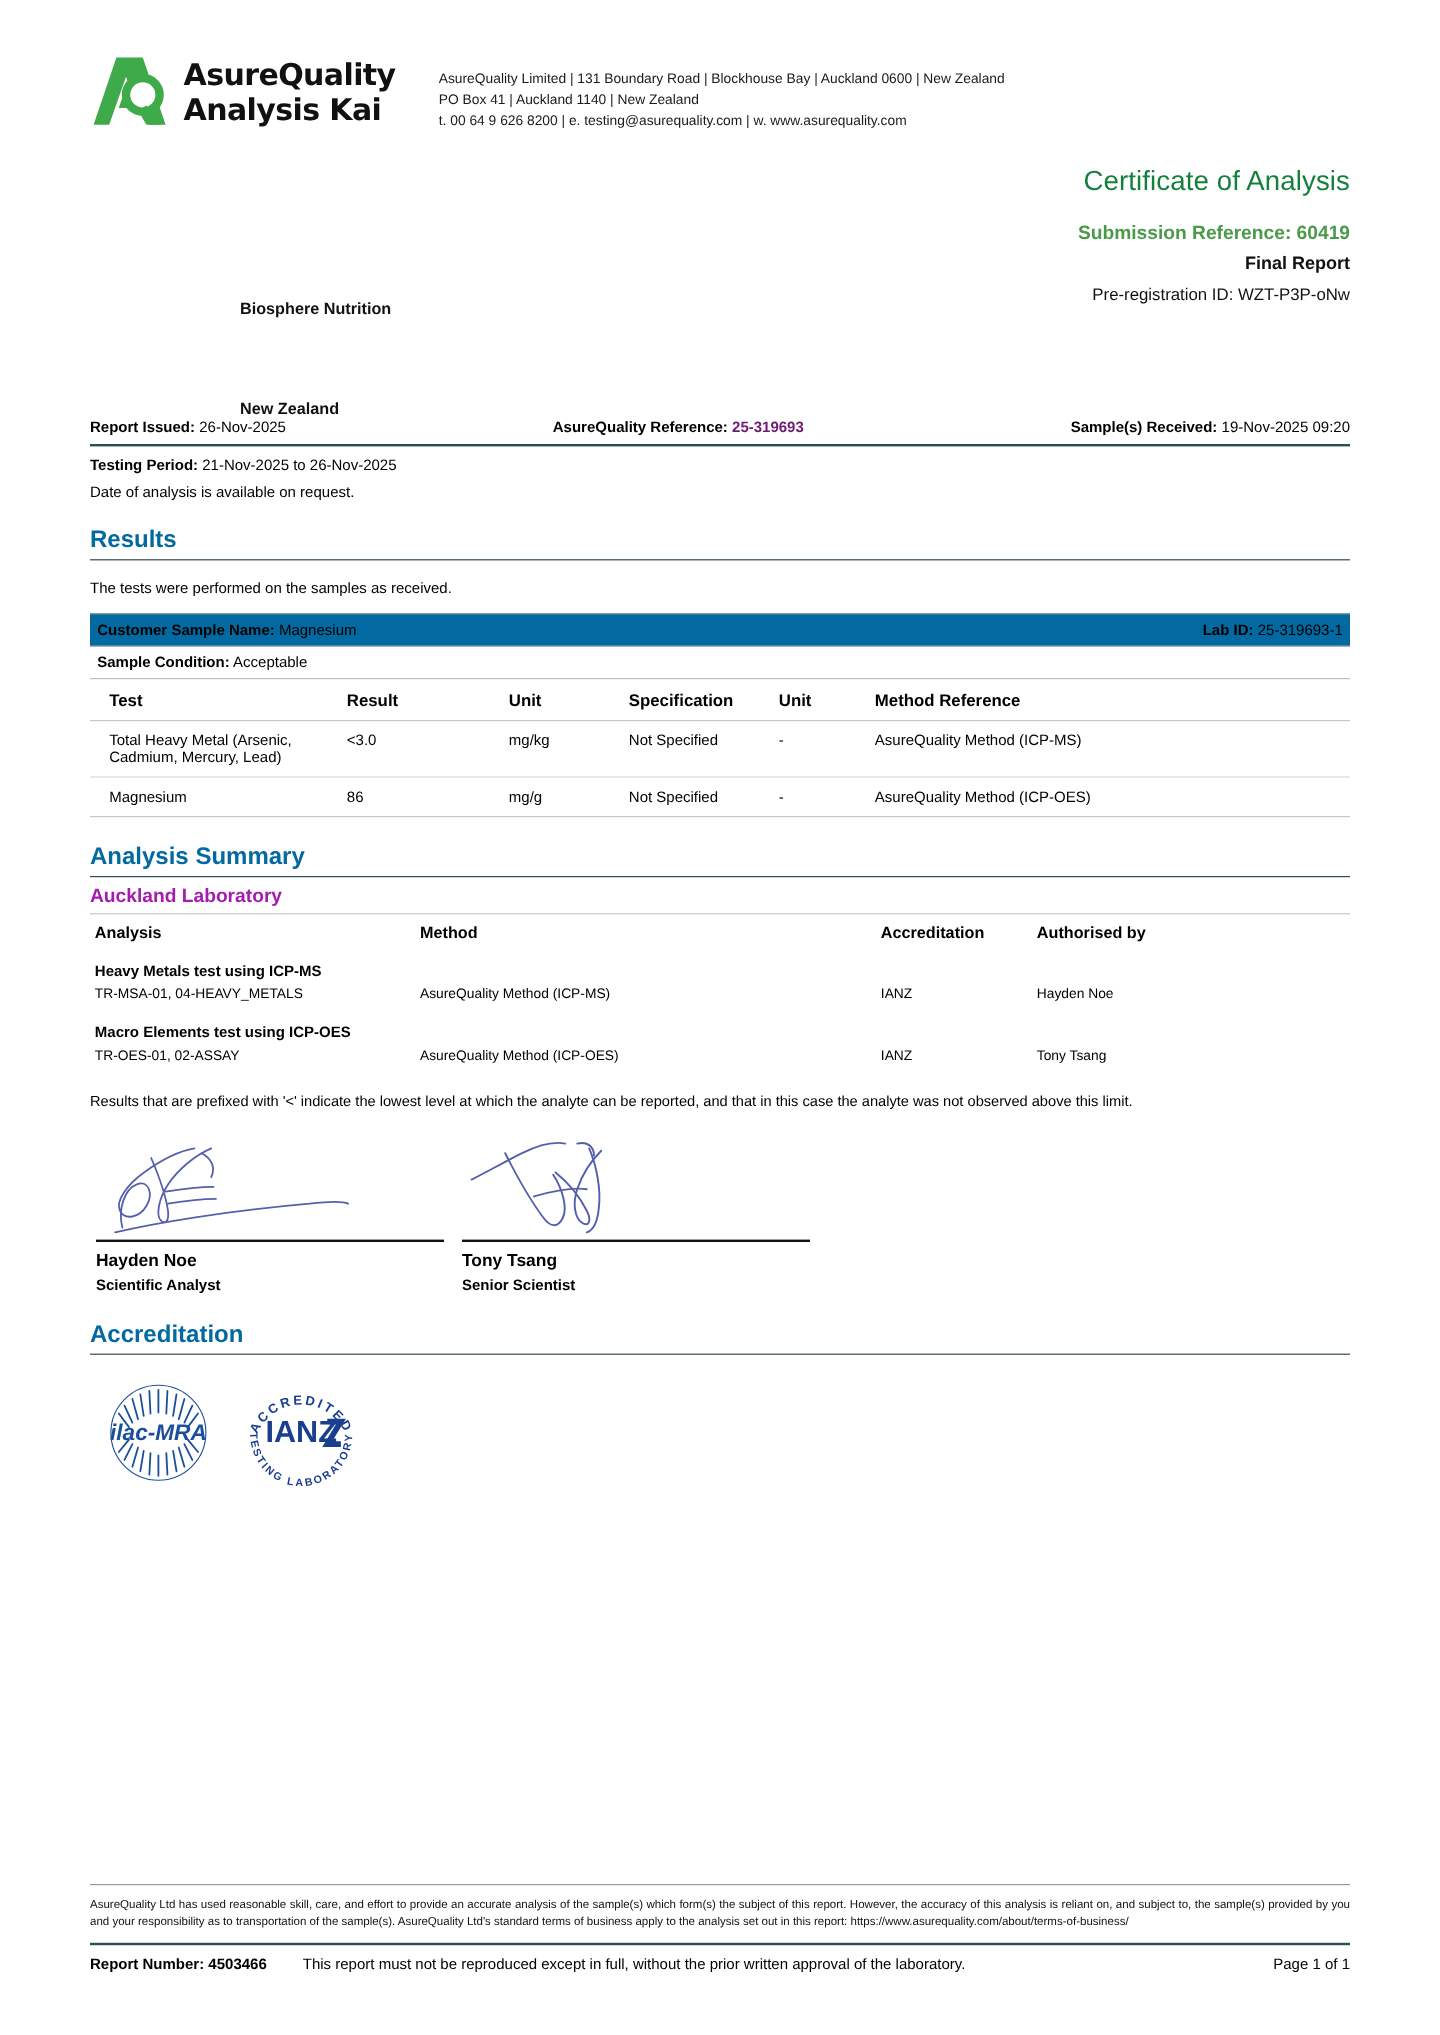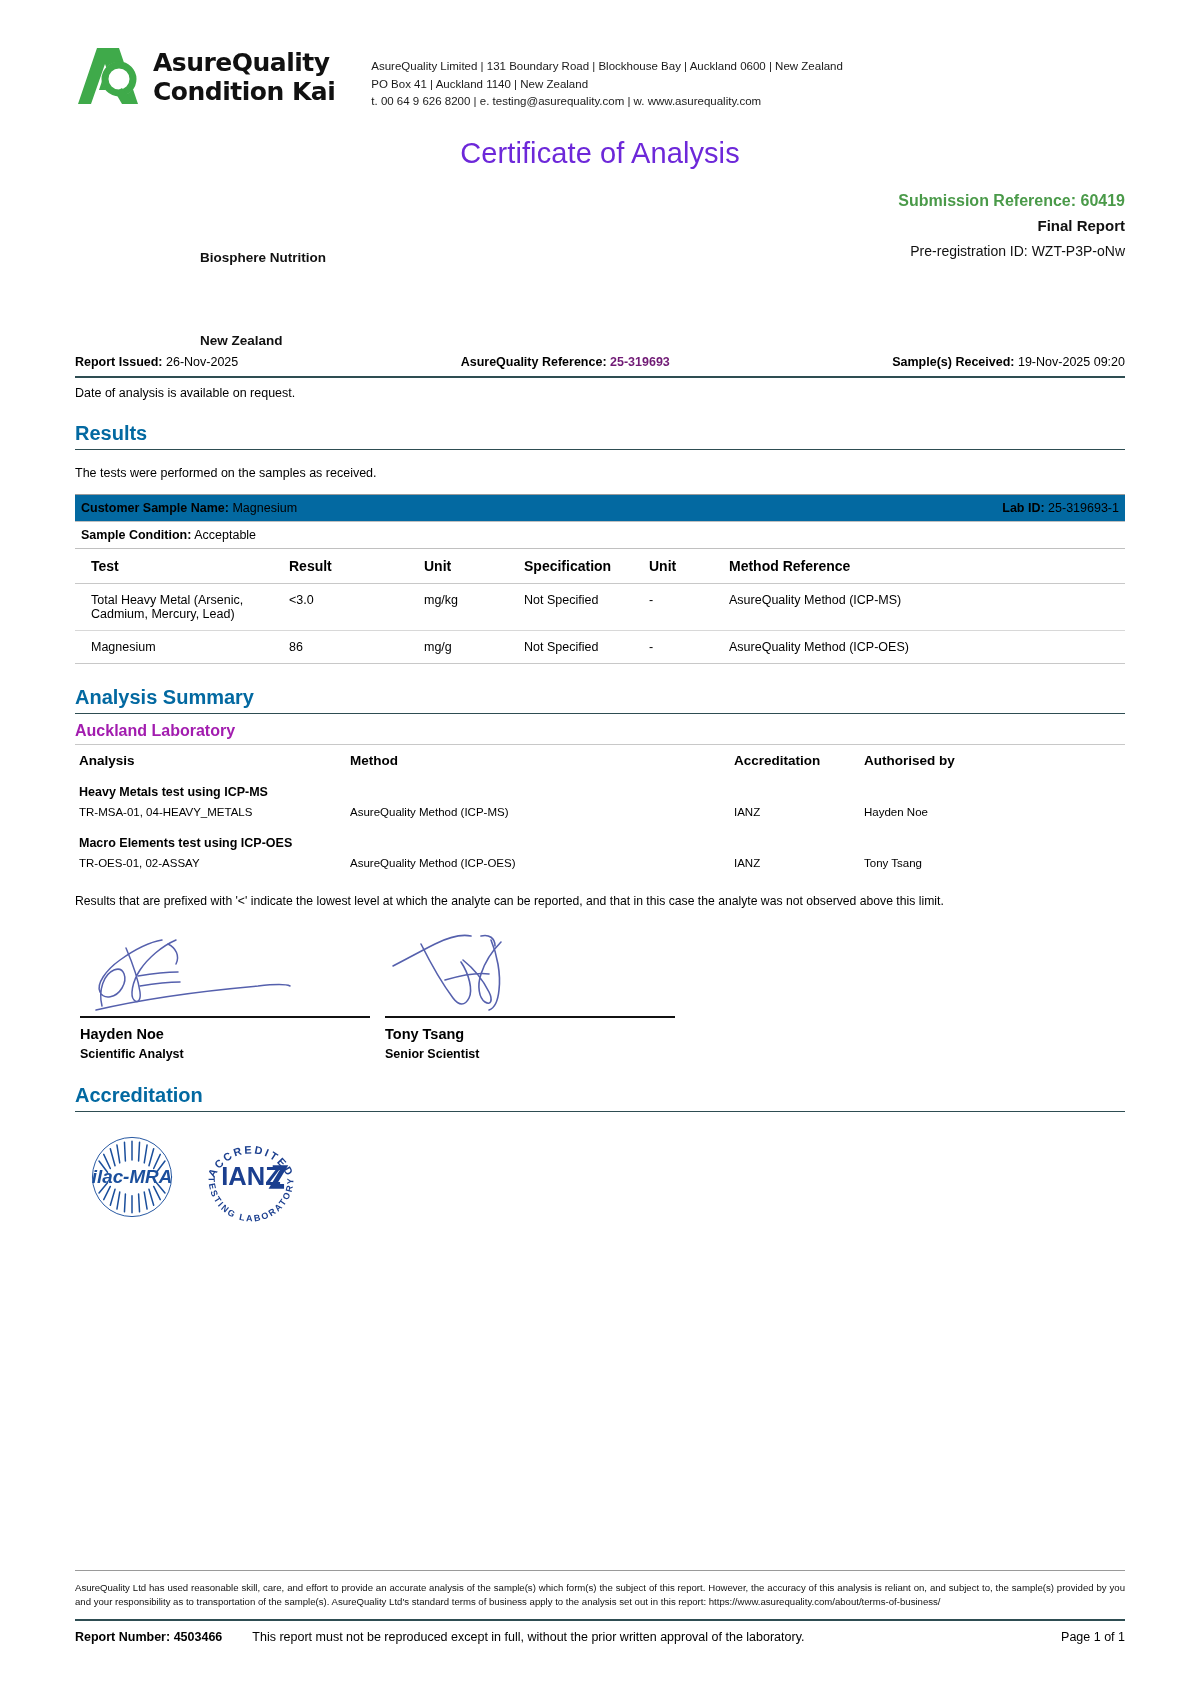--- a/index.html
+++ b/index.html
@@ -25,22 +25,22 @@
     font-weight: bold; font-size: 25px; line-height: 29px;
     letter-spacing: -0.5px; color: #111;
   }
   .company-block {
     margin-left: 36px; padding-top: 12px;
     font-size: 11.5px; line-height: 17.5px; color: #1a1a1a;
   }
 
   
   .doc-title {
-    text-align: center; font-size: 29px; font-weight: normal;
-    color: #6d28d9; margin-top: 26px; letter-spacing: 0.1px;
+    text-align: right; font-size: 23px; font-weight: normal;
+    color: #15803d; margin-top: 26px; letter-spacing: 0.1px;
   }
 
   
   .ref-block { margin-top: 22px; text-align: right; }
   .submission-ref { font-size: 16px; font-weight: bold; color: #4a9a49; }
   .final-report { font-size: 15px; font-weight: bold; color: #111; margin-top: 7px; }
   .prereg { font-size: 14px; color: #111; margin-top: 9px; }
 
   .client-block { position: absolute; left: 200px; top: 250px; }
   .client-name { font-size: 13.5px; font-weight: bold; color: #111; }
@@ -162,21 +162,21 @@
     <div class="logo-mark">
       <svg viewBox="0 0 72 62" width="72" height="62" aria-hidden="true">
         <path d="M22 2 L3 58 L16 58 L30 18 L35 32 L28 32 L24 44 L46 44 L50 58 L63 58 L44 2 Z" fill="#3faa4a"></path>
         <circle cx="44" cy="33" r="17" fill="#ffffff"></circle>
         <circle cx="44" cy="33" r="14" fill="none" stroke="#3faa4a" stroke-width="7"></circle>
         <path d="M47 42 L59 58 L47 58 L40 46 Z" fill="#3faa4a"></path>
       </svg>
     </div>
     <div class="logo-words">
       <div class="logo-line1">AsureQuality</div>
-      <div class="logo-line2">Condition Kai</div>
+      <div class="logo-line2">Analysis Kai</div>
     </div>
     <div class="company-block">
       <div>AsureQuality Limited | 131 Boundary Road | Blockhouse Bay | Auckland 0600 | New Zealand</div>
       <div>PO Box 41 | Auckland 1140 | New Zealand</div>
       <div>t. 00 64 9 626 8200 | e. testing@asurequality.com | w. www.asurequality.com</div>
     </div>
   </div>
 
   <div class="doc-title">Certificate of Analysis</div>
 
@@ -199,20 +199,24 @@
     <div class="seg">
       <span class="aq-ref-label">AsureQuality Reference:</span>
       <span class="aq-ref-value">25-319693</span>
     </div>
     <div class="seg">
       <b>Sample(s) Received:</b>
       <span>19-Nov-2025 09:20</span>
     </div>
   </div>
 
+  <div class="testing-period">
+    <b>Testing Period:</b>
+    <span>21-Nov-2025 to 26-Nov-2025</span>
+  </div>
   <div class="date-note">Date of analysis is available on request.</div>
 
   <div class="section-head">Results</div>
   <div class="section-rule"></div>
 
   <div class="intro-line">The tests were performed on the samples as received.</div>
 
   <div class="sample-bar">
     <div>
       <b>Customer Sample Name:</b>

